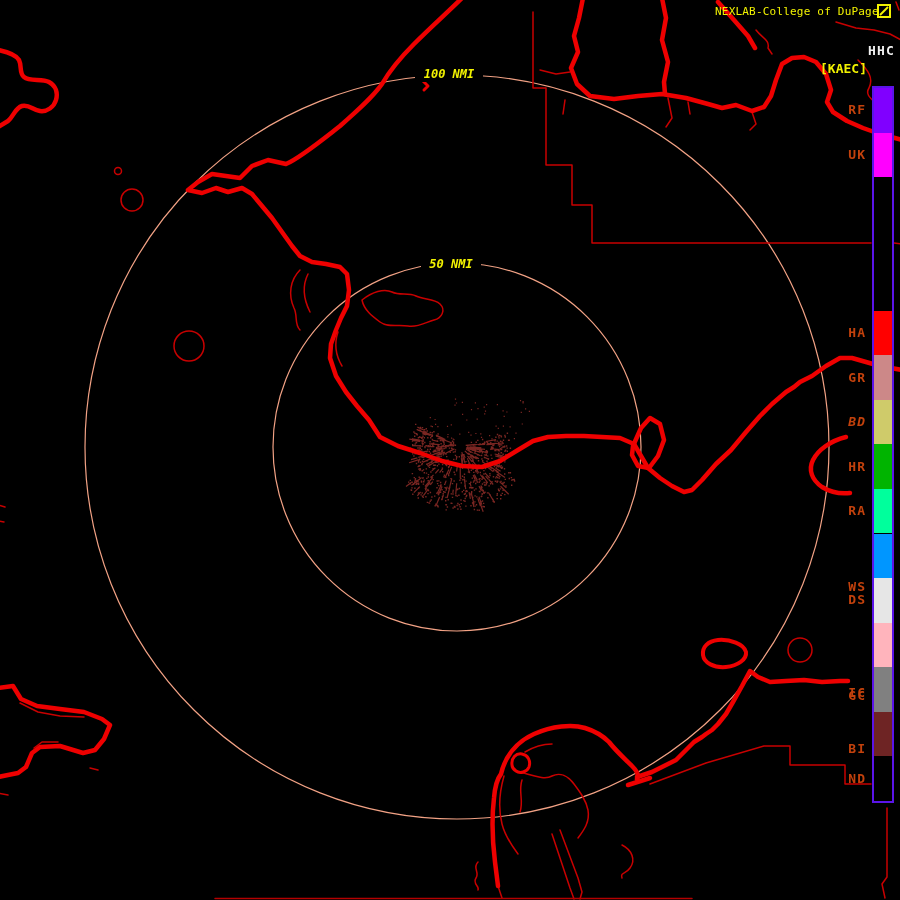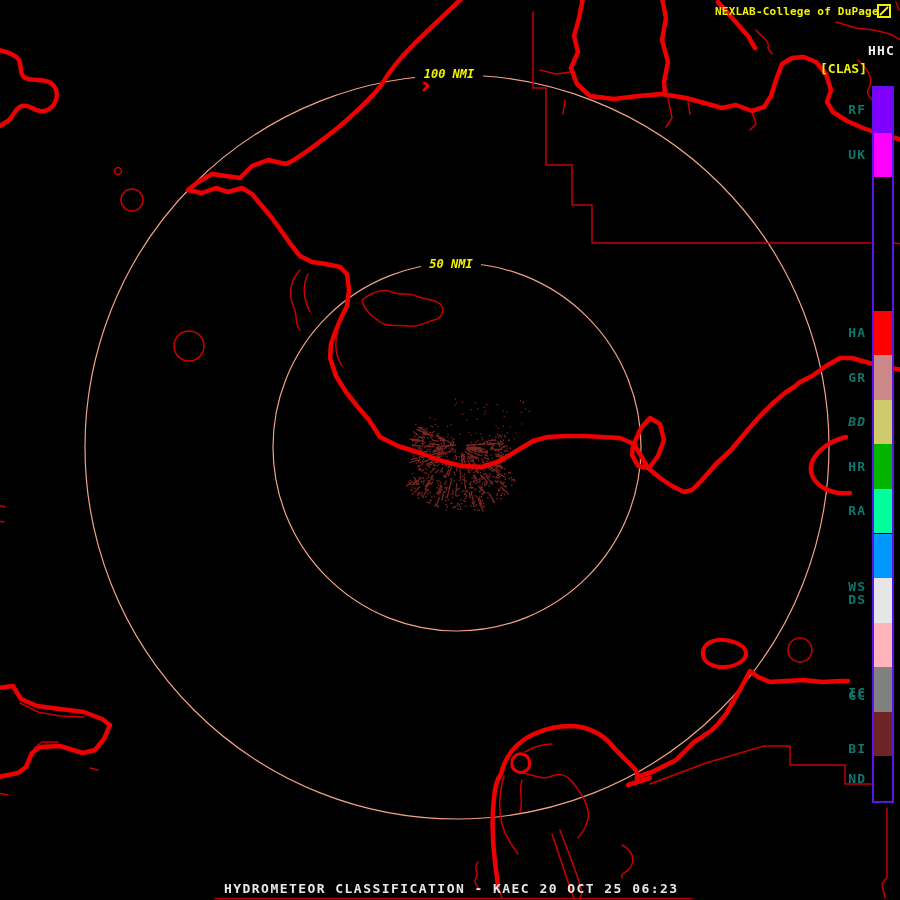--- a/index.html
+++ b/index.html
@@ -1,28 +1,28 @@
 <!DOCTYPE html>
 <html><head>
 <meta charset="utf-8">
 <style>
   html,body{margin:0;padding:0;background:#000;}
   #screen{position:relative;width:900px;height:900px;background:#000;overflow:hidden;
           font-family:"DejaVu Sans Mono","Liberation Mono",monospace;}
   #mapsvg{position:absolute;left:0;top:0;}
   .ovl{position:absolute;white-space:pre;line-height:1;}
-  #brand{top:6px;left:715px;color:#F2F200;font-size:11px;font-weight:bold;letter-spacing:.2px;}
+  #brand{top:6px;left:715px;color:#F2F200;font-size:11px;font-weight:normal;letter-spacing:.2px;}
   #brandicon{position:absolute;top:4px;left:877px;}
   #prodcode{top:44px;left:868px;color:#F0F0F0;font-size:13px;font-weight:bold;letter-spacing:1.2px;}
   #prodtag{top:62px;left:820px;color:#F2F200;font-size:13px;font-weight:bold;}
   #statusbar{top:882px;left:224px;color:#E8E8E8;font-size:13px;font-weight:bold;letter-spacing:1.45px;}
   #legendbar{position:absolute;left:872px;top:86px;width:22px;height:717px;
              border:2px solid #5A14E8;box-sizing:border-box;background:#000;}
   #legendbar .seg{position:absolute;left:0;width:18px;}
-  .leglab{position:absolute;right:34px;color:#0f766e;font-size:13px;font-weight:bold;
+  .leglab{position:absolute;right:34px;color:#c2410c;font-size:13px;font-weight:bold;
           letter-spacing:1px;line-height:1;text-align:right;}
 </style>
 </head>
 <body>
 
 <div id="screen">
 
   <svg id="mapsvg" width="900" height="900" viewBox="0 0 900 900">
 
     <g id="echo-layer">
@@ -99,21 +99,21 @@
       <text x="451" y="268" fill="#F2F200" text-anchor="middle">50 NMI</text>
     </g>
   </svg>
 
   <div class="ovl" id="brand">NEXLAB-College of DuPage</div>
   <svg id="brandicon" width="15" height="15">
     <rect x="1" y="1" width="12" height="12" fill="none" stroke="#F2F200" stroke-width="2"></rect>
     <path d="M11,3 L3,11" stroke="#F2F200" stroke-width="2" fill="none"></path>
   </svg>
   <div class="ovl" id="prodcode">HHC</div>
-  <div class="ovl" id="prodtag">[CLAS]</div>
+  <div class="ovl" id="prodtag">[KAEC]</div>
 
   <div id="legendbar">
       <div class="seg" style="top: 0px; height: 44.55px; background: rgb(128, 0, 255);"></div>
       <div class="seg" style="top: 44.55px; height: 44.55px; background: rgb(255, 0, 255);"></div>
       <div class="seg" style="top: 222.75px; height: 44.55px; background: rgb(255, 0, 0);"></div>
       <div class="seg" style="top: 267.3px; height: 44.55px; background: rgb(204, 136, 136);"></div>
       <div class="seg" style="top: 311.85px; height: 44.55px; background: rgb(207, 203, 106);"></div>
       <div class="seg" style="top: 356.4px; height: 44.55px; background: rgb(0, 180, 0);"></div>
       <div class="seg" style="top: 400.95px; height: 44.55px; background: rgb(0, 255, 156);"></div>
       <div class="seg" style="top: 445.5px; height: 44.55px; background: rgb(0, 150, 255);"></div>
@@ -132,14 +132,13 @@
       <div class="leglab" style="top: 459.675px; margin-left: 10px;">HR</div>
       <div class="leglab" style="top: 504.225px;">RA</div>
       <div class="leglab" style="top: 580px;">WS</div>
       <div class="leglab" style="top: 593.325px;">DS</div>
       <div class="leglab" style="top: 637.875px; margin-top: 48px;">IC</div>
       <div class="leglab" style="top: 689px;">GC</div>
       <div class="leglab" style="top: 726.975px; margin-top: 15px;">BI</div>
       <div class="leglab" style="top: 771.525px;">ND</div>
     </div>
 
-  <div class="ovl" id="statusbar">HYDROMETEOR CLASSIFICATION - KAEC 20 OCT 25 06:23</div>
 </div>
 
 </body></html>

